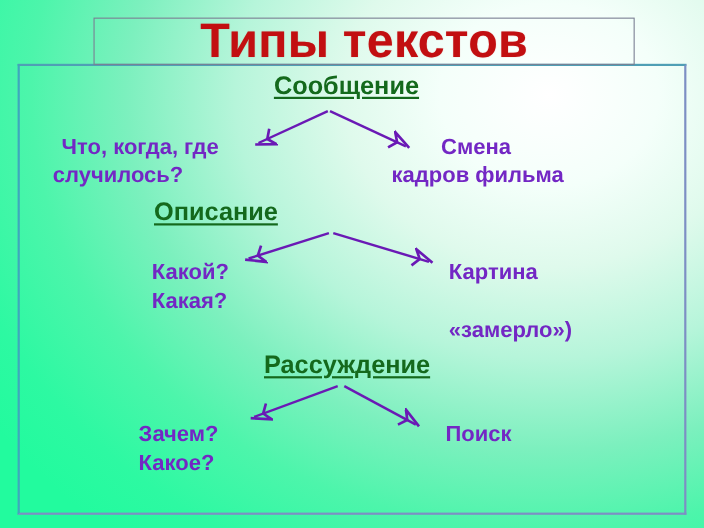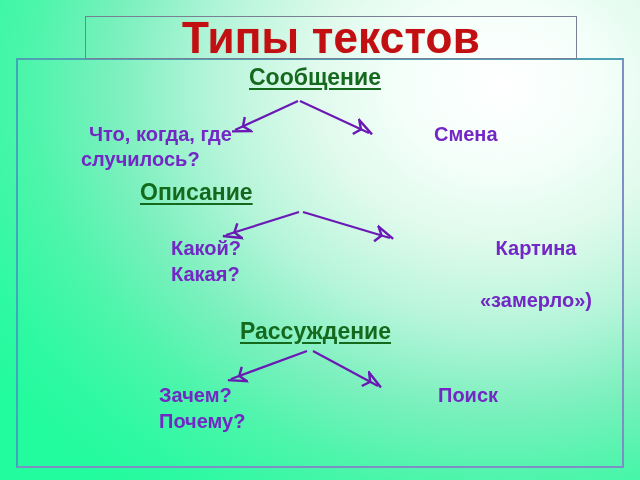--- a/index.html
+++ b/index.html
@@ -91,25 +91,24 @@
     line-height: 1;
   }
 
   .body-text {
     position: absolute;
     font-size: 20px;
     font-weight: bold;
     color: #7327c4;
     line-height: 1.22;
     white-space: nowrap;
-    margin-left: 33px;
   }
   .body-text.centered {
     white-space: normal;
-    text-align: center;
+    text-align: left;
   }
 
   #arrows {
     position: absolute;
     left: 0;
     top: 0;
     width: 640px;
     height: 480px;
     pointer-events: none;
     z-index: 2;
@@ -150,30 +149,31 @@
   </svg>
 
   <div id="diagram">
 
     <div class="section-heading" style="left:233px; top:66px;">Сообщение</div>
 
     <div class="body-text" style="left:40px; top:122px;">Что, когда, где</div>
     <div class="body-text" style="left:32px; top:147px;">случилось?</div>
 
     <div class="body-text" style="left:385px; top:122px;">Смена</div>
+    <div class="body-text" style="left:340px; top:147px;">кадров фильма</div>
 
     <div class="section-heading" style="left:124px; top:181px;">Описание</div>
 
     <div class="body-text" style="left:122px; top:262px;">Какая?</div>
     <div class="body-text" style="left:122px; top:236px;">Какой?</div>
 
     <div class="body-text centered" style="left:392px; top:236px; width:190px;">Картина</div>
     <div class="body-text centered" style="left:392px; top:288px; width:190px;">«замерло»)</div>
 
     <div class="section-heading" style="left:224px; top:320px;">Рассуждение</div>
 
     <div class="body-text" style="left:110px; top:383px;">Зачем?</div>
-    <div class="body-text" style="left:110px; top:409px;">Почему?</div>
+    <div class="body-text" style="left:110px; top:409px;">Какое?</div>
 
     <div class="body-text" style="left:389px; top:383px;">Поиск</div>
 
   </div>
 </div>
 
 </body></html>

